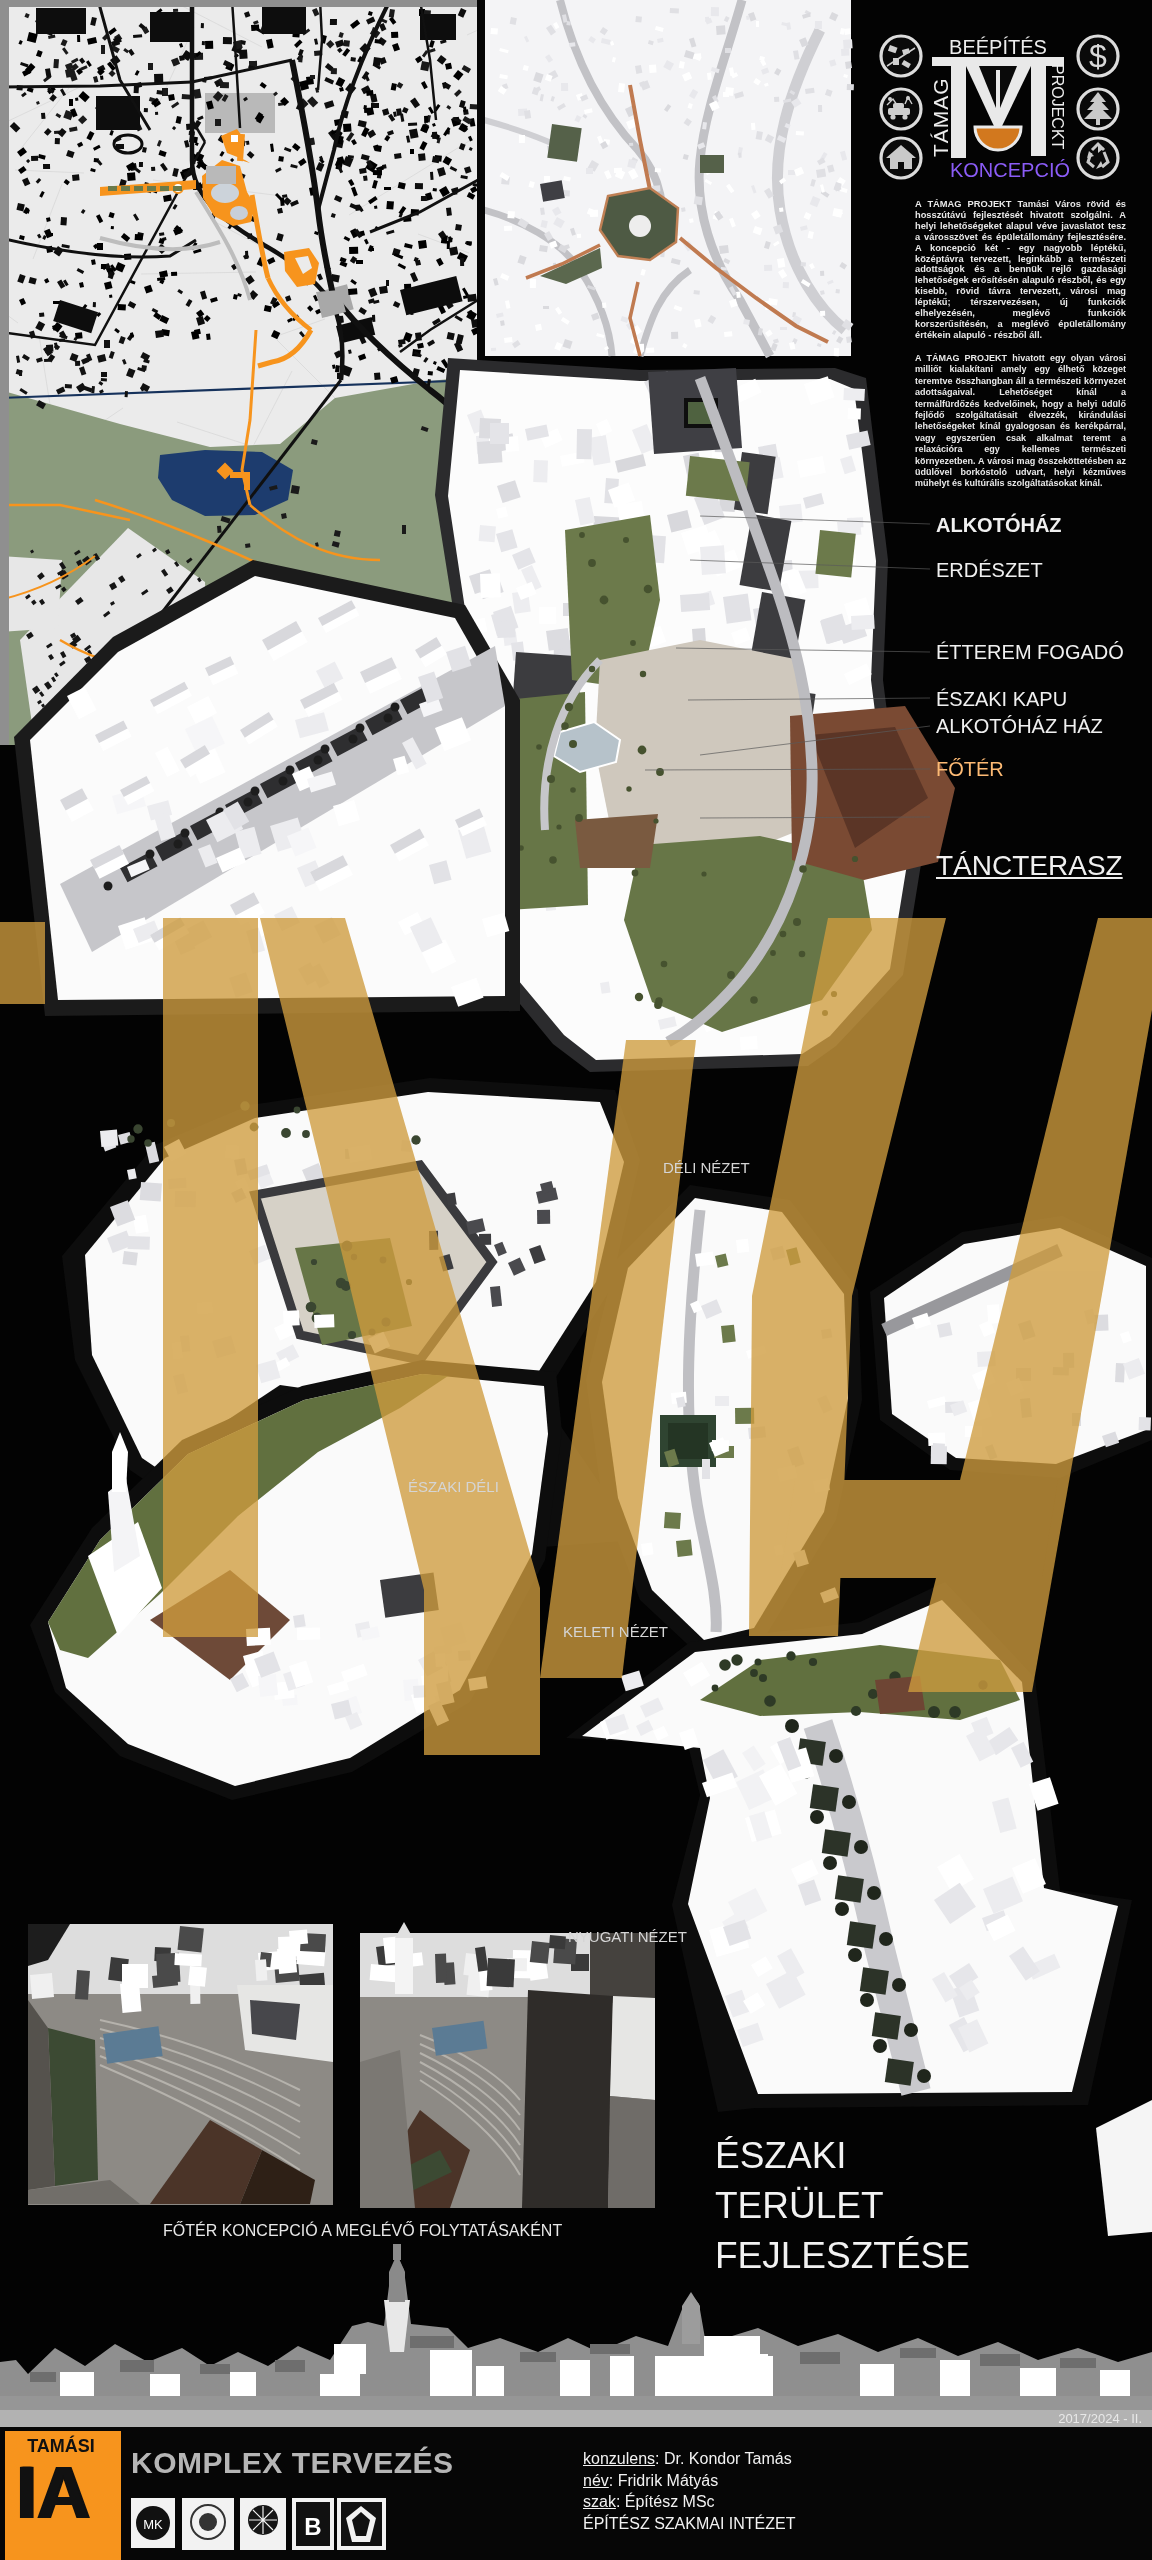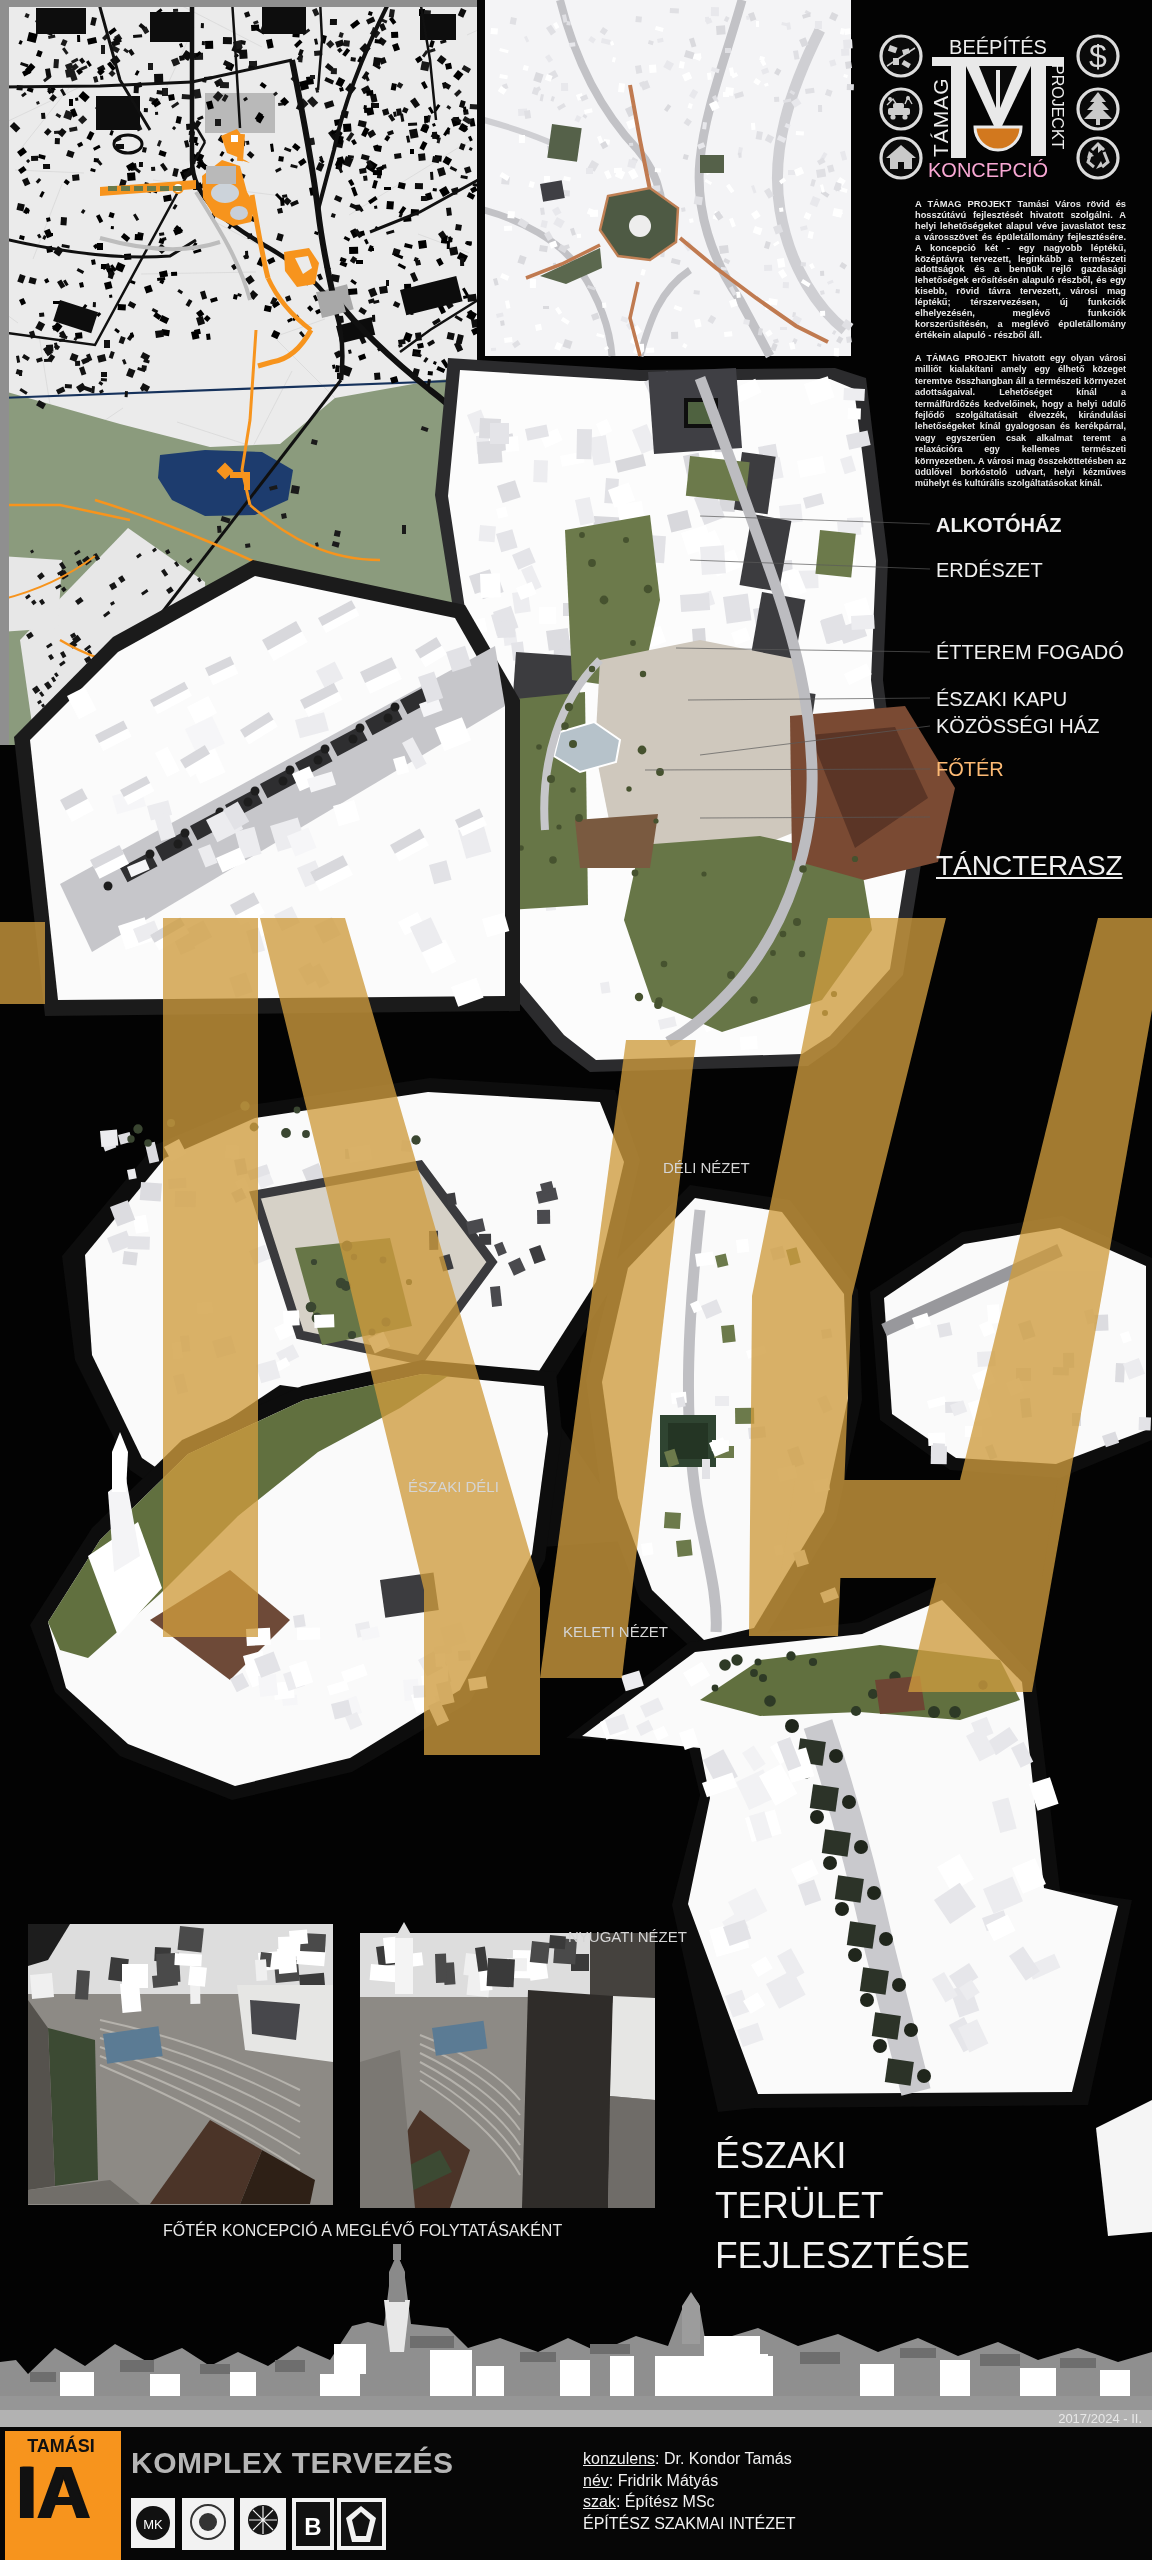--- a/index.html
+++ b/index.html
@@ -2132,28 +2132,28 @@
         <rect x="296" y="2502" width="34" height="44" fill="#111"></rect>
         <text x="313" y="2535" font-size="24" font-weight="bold" fill="#fff" text-anchor="middle" font-family="Liberation Sans, sans-serif">B</text>
         <rect x="341" y="2502" width="41" height="44" fill="#111"></rect>
         <polygon points="361,2506 376,2518 370,2542 352,2542 346,2518" fill="#f2f2f2"></polygon>
         <polygon points="361,2512 370,2520 366,2536 356,2536 352,2520" fill="#111"></polygon>
       </g>
     </svg>
 <div style="position:absolute;left:915px;top:199px;width:211px;font-size:9.3px;font-weight:bold;line-height:10.9px;color:#e9e9e9;text-align:justify;">A TÁMAG PROJEKT Tamási Város rövid és hosszútávú fejlesztését hivatott szolgálni. A helyi lehetőségeket alapul véve javaslatot tesz a városszövet és épületállomány fejlesztésére. A koncepció két - egy nagyobb léptékű, középtávra tervezett, leginkább a természeti adottságok és a bennük rejlő gazdasági lehetőségek erősítésén alapuló részből, és egy kisebb, rövid távra tervezett, városi mag léptékű; térszervezésen, új funkciók elhelyezésén, meglévő funkciók korszerűsítésén, a meglévő épületállomány értékein alapuló - részből áll.</div>
     <div style="position:absolute;left:915px;top:353px;width:211px;font-size:9px;font-weight:bold;line-height:11.4px;color:#e9e9e9;text-align:justify;">A TÁMAG PROJEKT hivatott egy olyan városi milliőt kialakítani amely egy élhető közeget teremtve összhangban áll a természeti környezet adottságaival. Lehetőséget kínál a termálfürdőzés kedvelőinek, hogy a helyi üdülő fejlődő szolgáltatásait élvezzék, kirándulási lehetőségeket kínál gyalogosan és kerékpárral, vagy egyszerűen csak alkalmat teremt a relaxációra egy kellemes természeti környezetben. A városi mag összeköttetésben az üdülővel borkóstoló udvart, helyi kézműves műhelyt és kultúrális szolgáltatásokat kínál.</div>
     <div style="position:absolute;left:932px;top:36px;width:132px;text-align:center;font-size:20px;color:#ededed;">BEÉPÍTÉS</div>
-    <div style="position:absolute;left:928px;top:159px;width:142px;text-align:left;font-size:20px;color:#f9a8d4;">KONCEPCIÓ</div>
+    <div style="position:absolute;left:928px;top:159px;width:142px;text-align:right;font-size:20px;color:#8b5cf6;">KONCEPCIÓ</div>
     <div style="position:absolute;left:929px;top:157px;width:92px;height:20px;font-size:21px;color:#ededed;letter-spacing:1px;transform:rotate(-90deg);transform-origin:0 0;">TÁMAG</div>
     <div style="position:absolute;left:1066px;top:64px;width:92px;height:20px;font-size:16px;color:#ededed;transform:rotate(90deg);transform-origin:0 0;">PROJECKT</div>
     <div style="position:absolute;left:936px;top:514px;font-size:20px;color:#f0f0f0;font-weight:bold;">ALKOTÓHÁZ</div>
     <div style="position:absolute;left:936px;top:559px;font-size:20px;color:#f0f0f0;">ERDÉSZET</div>
     <div style="position:absolute;left:936px;top:641px;font-size:20px;color:#f0f0f0;">ÉTTEREM FOGADÓ</div>
     <div style="position:absolute;left:936px;top:688px;font-size:20px;color:#f0f0f0;">ÉSZAKI KAPU</div>
-    <div style="position:absolute;left:936px;top:715px;font-size:20px;color:#f0f0f0;">KÖZÖSSÉGI HÁZ</div>
+    <div style="position:absolute;left:936px;top:715px;font-size:20px;color:#f0f0f0;">ALKOTÓHÁZ HÁZ</div>
     <div style="position:absolute;left:936px;top:758px;font-size:20px;color:#fdba74;">FŐTÉR</div>
     <div style="position:absolute;left:936px;top:850px;font-size:28px;color:#f0f0f0;text-decoration:underline;">TÁNCTERASZ</div>
     <div style="position:absolute;left:663px;top:1159px;font-size:15px;color:#d5d5d5;">DÉLI NÉZET</div>
     <div style="position:absolute;left:408px;top:1478px;font-size:15px;color:#d5d5d5;">ÉSZAKI DÉLI</div>
     <div style="position:absolute;left:563px;top:1623px;font-size:15px;color:#d5d5d5;">KELETI NÉZET</div>
     <div style="position:absolute;left:568px;top:1928px;font-size:15px;color:#d5d5d5;">NYUGATI NÉZET</div>
     <div style="position:absolute;left:163px;top:2222px;font-size:16px;color:#e8e8e8;">FŐTÉR KONCEPCIÓ A MEGLÉVŐ FOLYTATÁSAKÉNT</div>
     <div style="position:absolute;left:715px;top:2131px;font-size:37px;line-height:50px;color:#f2f2f2;">ÉSZAKI<br>TERÜLET<br>FEJLESZTÉSE</div>
     <div style="position:absolute;left:1020px;top:2411px;width:122px;font-size:13px;color:#e8e8e8;text-align:right;">2017/2024 - II.</div>
     <div style="position:absolute;left:5px;top:2436px;width:112px;text-align:center;font-size:18px;font-weight:bold;color:#111;">TAMÁSI</div>

